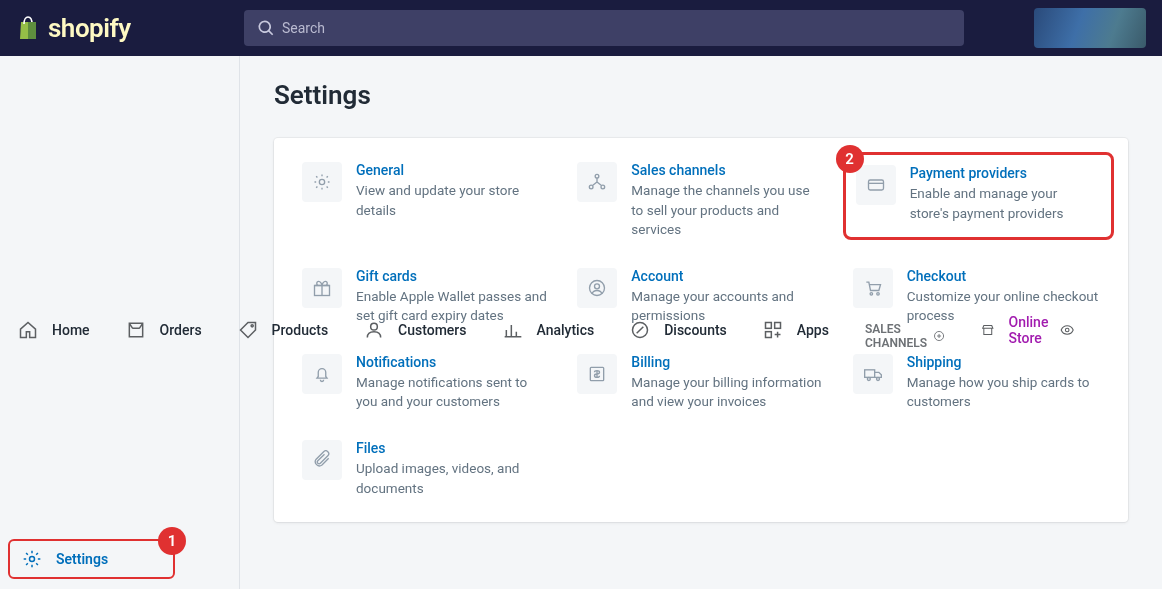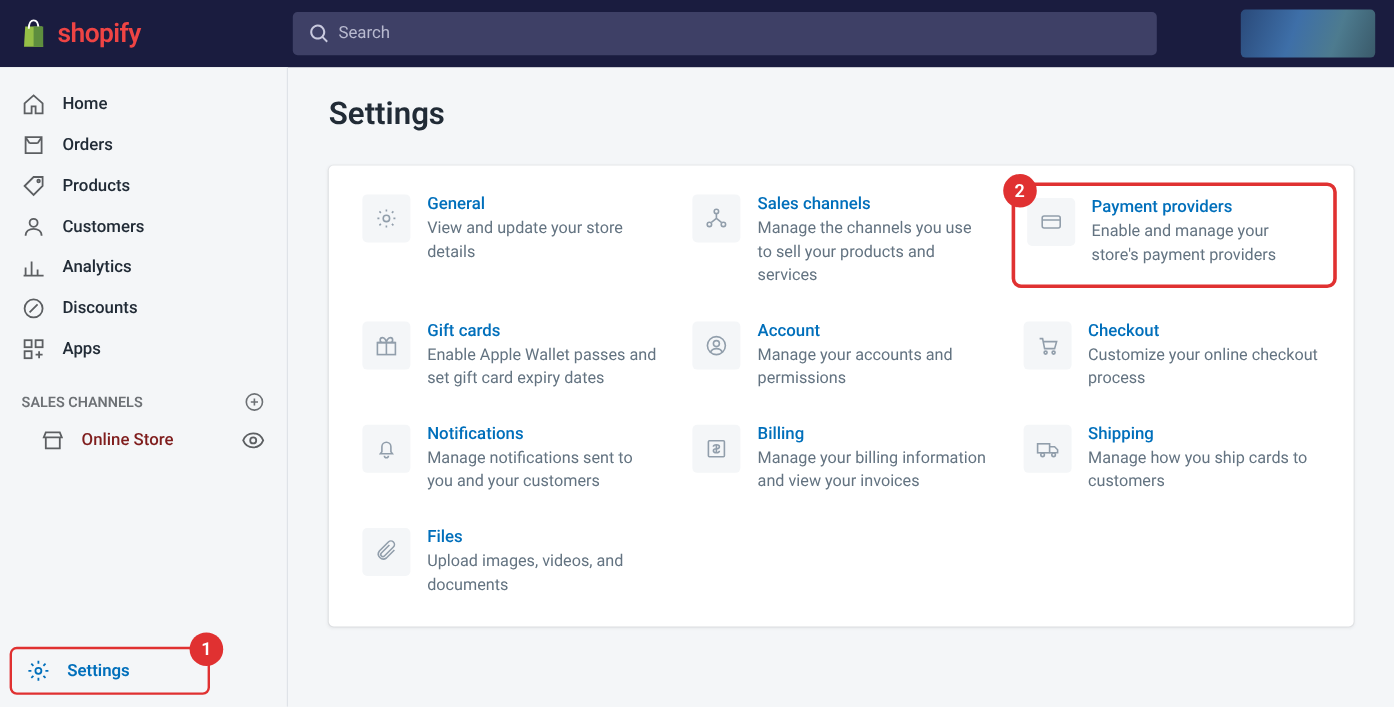--- a/index.html
+++ b/index.html
@@ -2,35 +2,35 @@
 <html><head>
   <meta charset="utf-8">
   <style>
     * { margin: 0; padding: 0; box-sizing: border-box; font-family: -apple-system, BlinkMacSystemFont, "Segoe UI", Roboto, sans-serif; }
     body { background: #f4f6f8; width: 1162px; height: 589px; overflow: hidden; }
     
     
     .top-bar { height: 56px; background: #1a1c3f; display: flex; align-items: center; padding: 0 16px; gap: 20px; }
     .logo-area { display: flex; align-items: center; gap: 8px; width: 208px; }
     .logo-area svg { width: 24px; height: 26px; }
-    .logo-text { color: #ef4444; font-size: 22px; font-weight: 600; letter-spacing: -0.5px; }
+    .logo-text { color: #fef9c3; font-size: 26px; font-weight: 600; letter-spacing: -0.5px; }
     .search-wrap { flex: 1; max-width: 720px; background: #3e4066; border-radius: 4px; height: 36px; display: flex; align-items: center; padding: 0 12px; gap: 6px; }
     .search-wrap svg { width: 20px; height: 20px; fill: #c8c9de; }
     .search-input { background: transparent; border: none; outline: none; color: #fff; font-size: 14px; flex: 1; }
     .search-input::placeholder { color: #b9bad0; }
     .avatar-block { width: 112px; height: 40px; background: linear-gradient(110deg,#2a4a7a,#3e6fa8 40%,#4d7b8f 70%,#3a5a6a); border-radius: 4px; margin-left: auto; }
 
     
     .layout { display: flex; height: calc(589px - 56px); }
-    .sidebar { width: 240px; background: #f4f6f8; border-right: 1px solid #dfe3e8; display: flex; flex-direction: column; padding-top: 14px; position: relative; }
+    .sidebar { width: 240px; background: #f4f6f8; border-right: 1px solid #dfe3e8; display: flex; flex-direction: row; padding-top: 14px; position: relative; }
     .nav-item { display: flex; align-items: center; gap: 14px; padding: 7px 18px; color: #212b36; font-size: 14px; font-weight: 500; cursor: pointer; }
     .nav-item svg { width: 20px; height: 20px; fill: none; stroke: #5c5f62; stroke-width: 1.8; }
     .nav-section-label { padding: 18px 18px 6px; font-size: 12px; font-weight: 600; color: #6d7175; display: flex; justify-content: space-between; align-items: center; }
     .nav-section-label svg { width: 18px; height: 18px; stroke: #6d7175; fill:none; stroke-width:1.8; }
-    .nav-subitem { display: flex; align-items: center; padding: 7px 18px; color: #7f1d1d; font-size: 14px; font-weight: 500; cursor: pointer; justify-content: space-between; margin-left: 16px; }
+    .nav-subitem { display: flex; align-items: center; padding: 7px 18px; color: #a21caf; font-size: 14px; font-weight: 500; cursor: pointer; justify-content: space-between; }
     .nav-subitem .left { display:flex; align-items:center; gap:14px; }
     .nav-subitem svg { width: 20px; height: 20px; fill: none; stroke: #5c5f62; stroke-width: 1.8; }
 
     .settings-link { position: absolute; bottom: 10px; left: 8px; right: 64px; display: flex; align-items: center; gap: 14px; padding: 8px 12px; color: #006fbb; font-size: 14px; font-weight: 600; cursor: pointer; border: 2.5px solid #e03131; border-radius: 6px; }
     .settings-link svg { width: 20px; height: 20px; stroke: #006fbb; fill:none; stroke-width:1.8; }
 
     
     .main { flex: 1; padding: 24px 34px; overflow: auto; }
     .page-title { font-size: 26px; font-weight: 600; color: #212b36; margin-bottom: 28px; }
     .card { background: #fff; border-radius: 4px; box-shadow: 0 0 0 1px rgba(63,63,68,0.05), 0 1px 3px rgba(63,63,68,0.1); padding: 24px 28px; }

